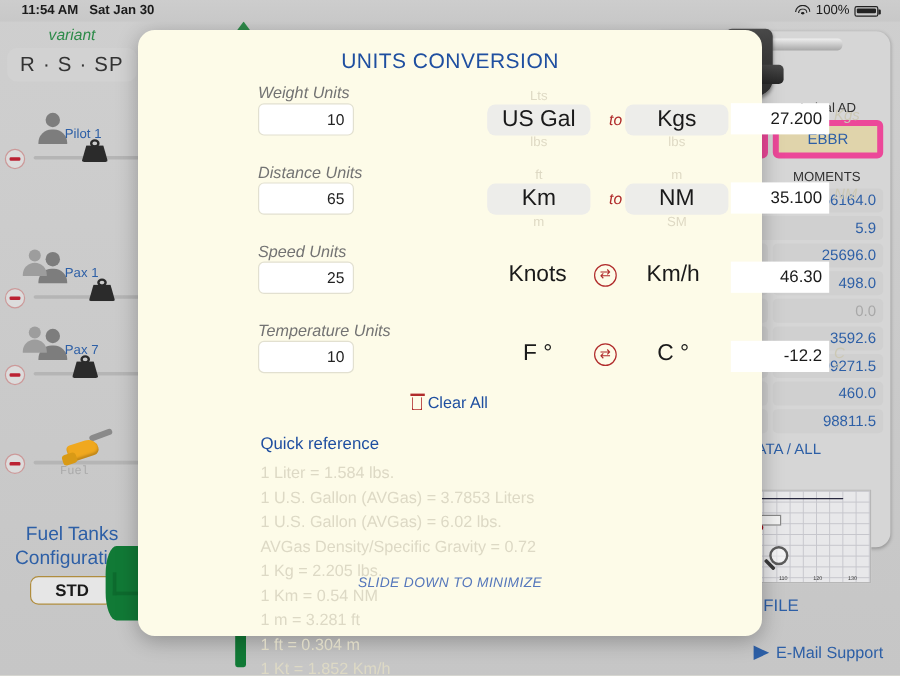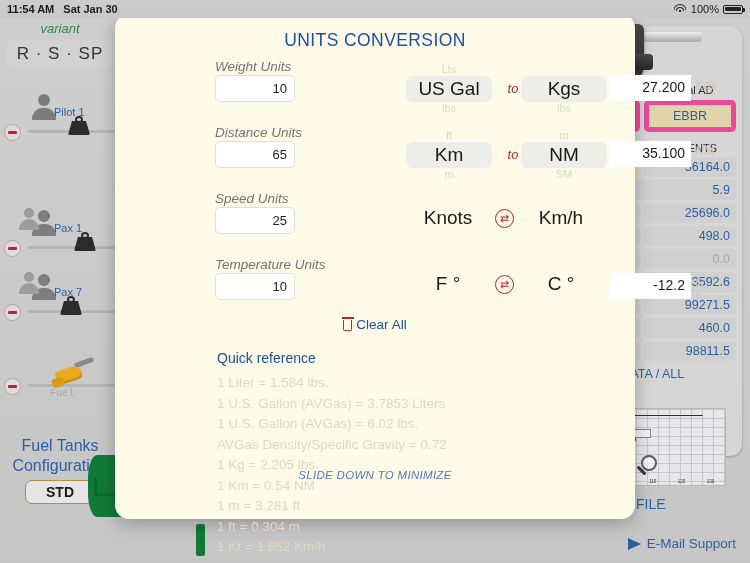--- a/index.html
+++ b/index.html
@@ -10,21 +10,21 @@
   }
   body { position: relative; background: #c9c9c9; }
 
   
   #bg-app { position: absolute; inset: 0; background: linear-gradient(180deg,#cfcfcf 0%, #c6c6c6 100%); }
 
   #statusbar {
     position: absolute; left: 0; top: 0; width: 750px; height: 18px;
     display: flex; align-items: center; font-size: 11px; color: #1b1b1b;
     background: linear-gradient(180deg,#cdcdcd,#c8c8c8);
-    padding: 0 7px; z-index: 40;
+    padding: 0 18px; z-index: 40;
   }
   #statusbar .sb-time { font-weight: bold; }
   #statusbar .sb-date { margin-left: 9px; font-weight: bold;}
   #statusbar .sb-right { margin-left: auto; display: flex; align-items: center; gap: 4px; }
   .wifi-ico { width: 13px; height: 10px; position: relative; display:inline-block;}
   .wifi-ico i { position: absolute; border: 1.4px solid #222; border-bottom: none;
      border-radius: 50% 50% 0 0 / 100% 100% 0 0; left:50%; transform: translateX(-50%); }
   .wifi-ico i:nth-child(1){ width: 13px; height: 6px; top: 0; }
   .wifi-ico i:nth-child(2){ width: 8px; height: 4px; top: 2.5px; }
   .wifi-ico i:nth-child(3){ width: 3px; height: 2px; top: 5.5px; background:#222; border-radius:50%;}
@@ -133,21 +133,21 @@
   #green-arrow { position:absolute; left:194px; top:18px; width:0;height:0;
      border-left:9px solid transparent; border-right:9px solid transparent; border-bottom:12px solid #2e8b4a;}
 
   #emailsupport { position:absolute; right:14px; bottom:12px; display:flex; align-items:center; gap:6px;
      color:#2d5fa6; font-size:13.5px; z-index: 5;}
   .plane-ico { width:0;height:0; border-left:13px solid #2d5fa6; border-top:6px solid transparent;
      border-bottom:6px solid transparent; }
 
   
   #modal {
-    position: absolute; left: 115px; top: 14px; width: 520px; height: 505px;
+    position: absolute; left: 115px; top: 25px; width: 520px; height: 505px;
     background: #fdfbe8; border-radius: 14px;
     box-shadow: 0 4px 18px rgba(0,0,0,.28); z-index: 30;
     padding: 0 16px;
   }
   #modal-title { text-align:center; color:#1f4fa0; font-size:17.5px; letter-spacing:.4px;
      padding-top: 16px; }
 
   .conv-block { position: relative; margin-top: 8px; height: 58px; }
   .conv-label { position:absolute; left:84px; top:0; color:#737373; font-size:13.5px; font-style: italic;}
   .in-field { position:absolute; left:84px; top:16px; width:80px; height:27px; background:#fff;
@@ -405,20 +405,21 @@
         </div>
         <div class="res-field">35.100</div>
         <div class="res-unit">NM</div>
       </div>
       <div class="conv-block">
         <div class="conv-label">Speed Units</div>
         <div class="in-field">25</div>
         <div class="plain-unit" style="left:262px;">Knots</div>
         <div class="swap">⇄</div>
         <div class="plain-unit" style="left:375px;">Km/h</div>
+        <div class="res-field">46.30</div>
       </div>
       <div class="conv-block">
         <div class="conv-label">Temperature Units</div>
         <div class="in-field">10</div>
         <div class="plain-unit" style="left:262px;">F °</div>
         <div class="swap">⇄</div>
         <div class="plain-unit" style="left:375px;">C °</div>
         <div class="res-field">-12.2</div>
         <div class="res-unit">C °</div>
       </div>

